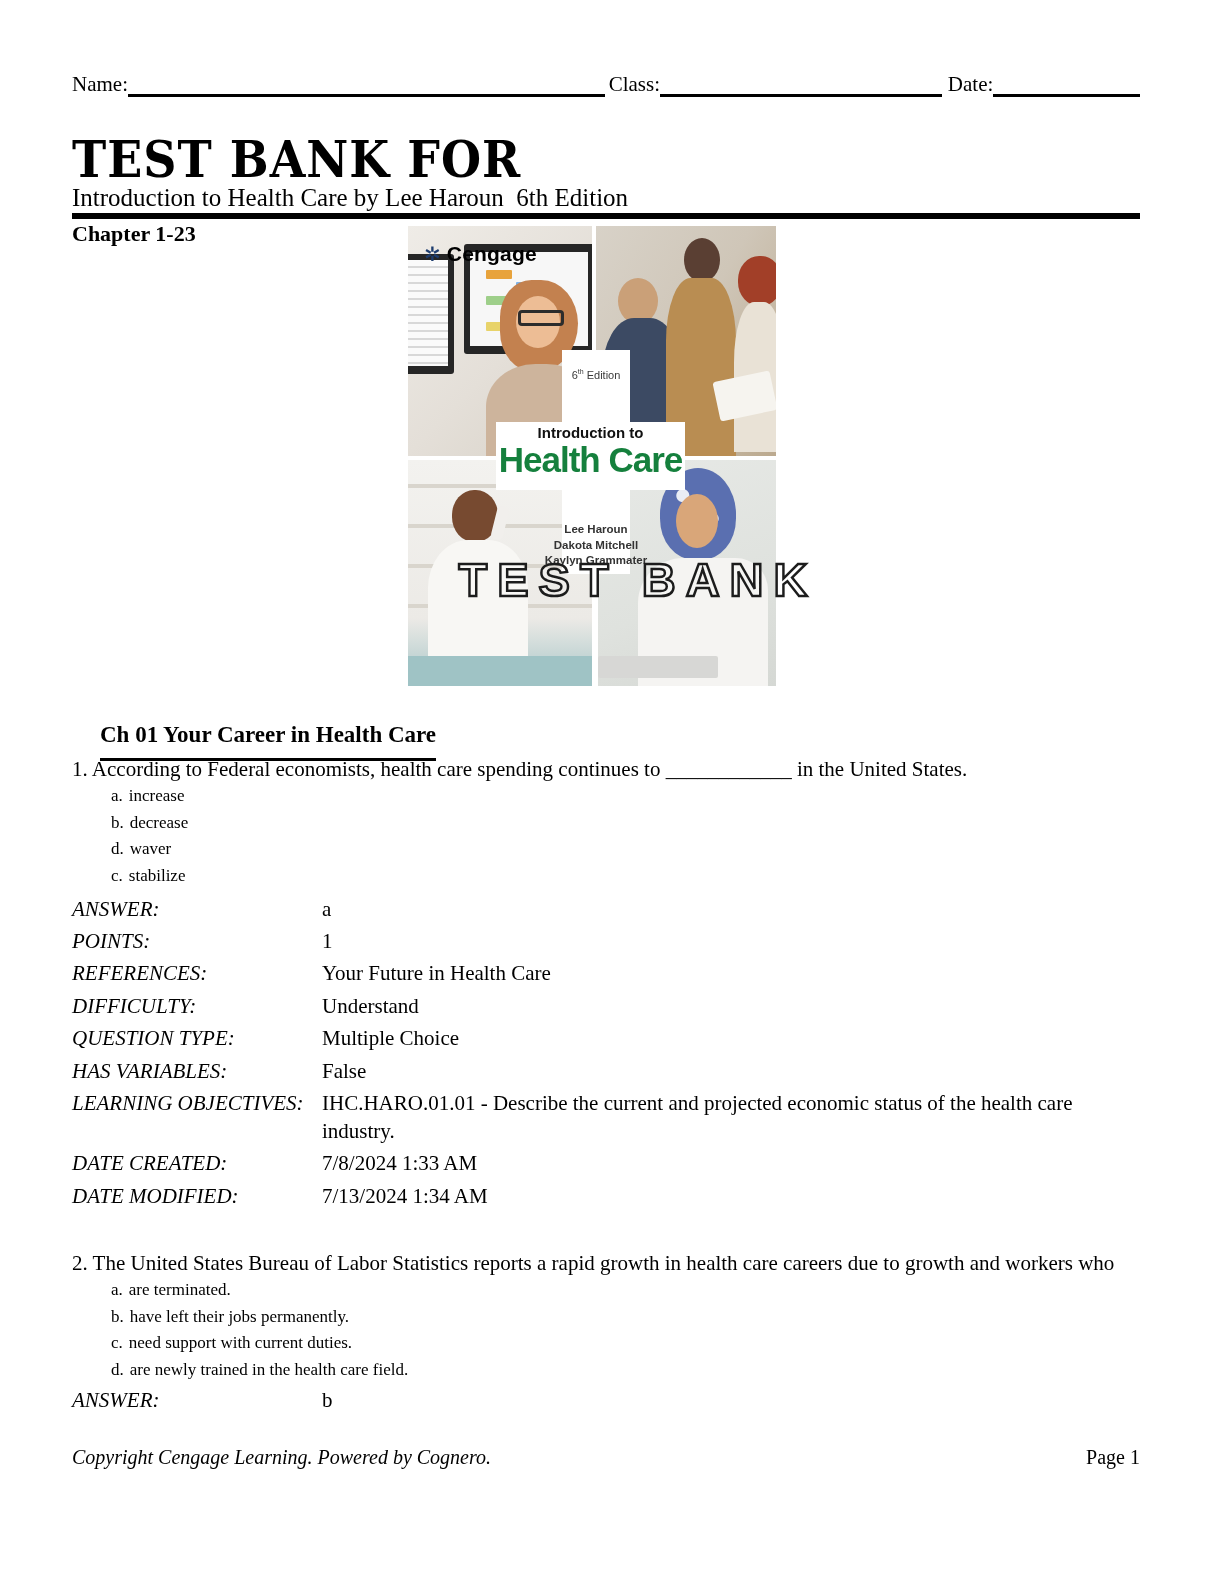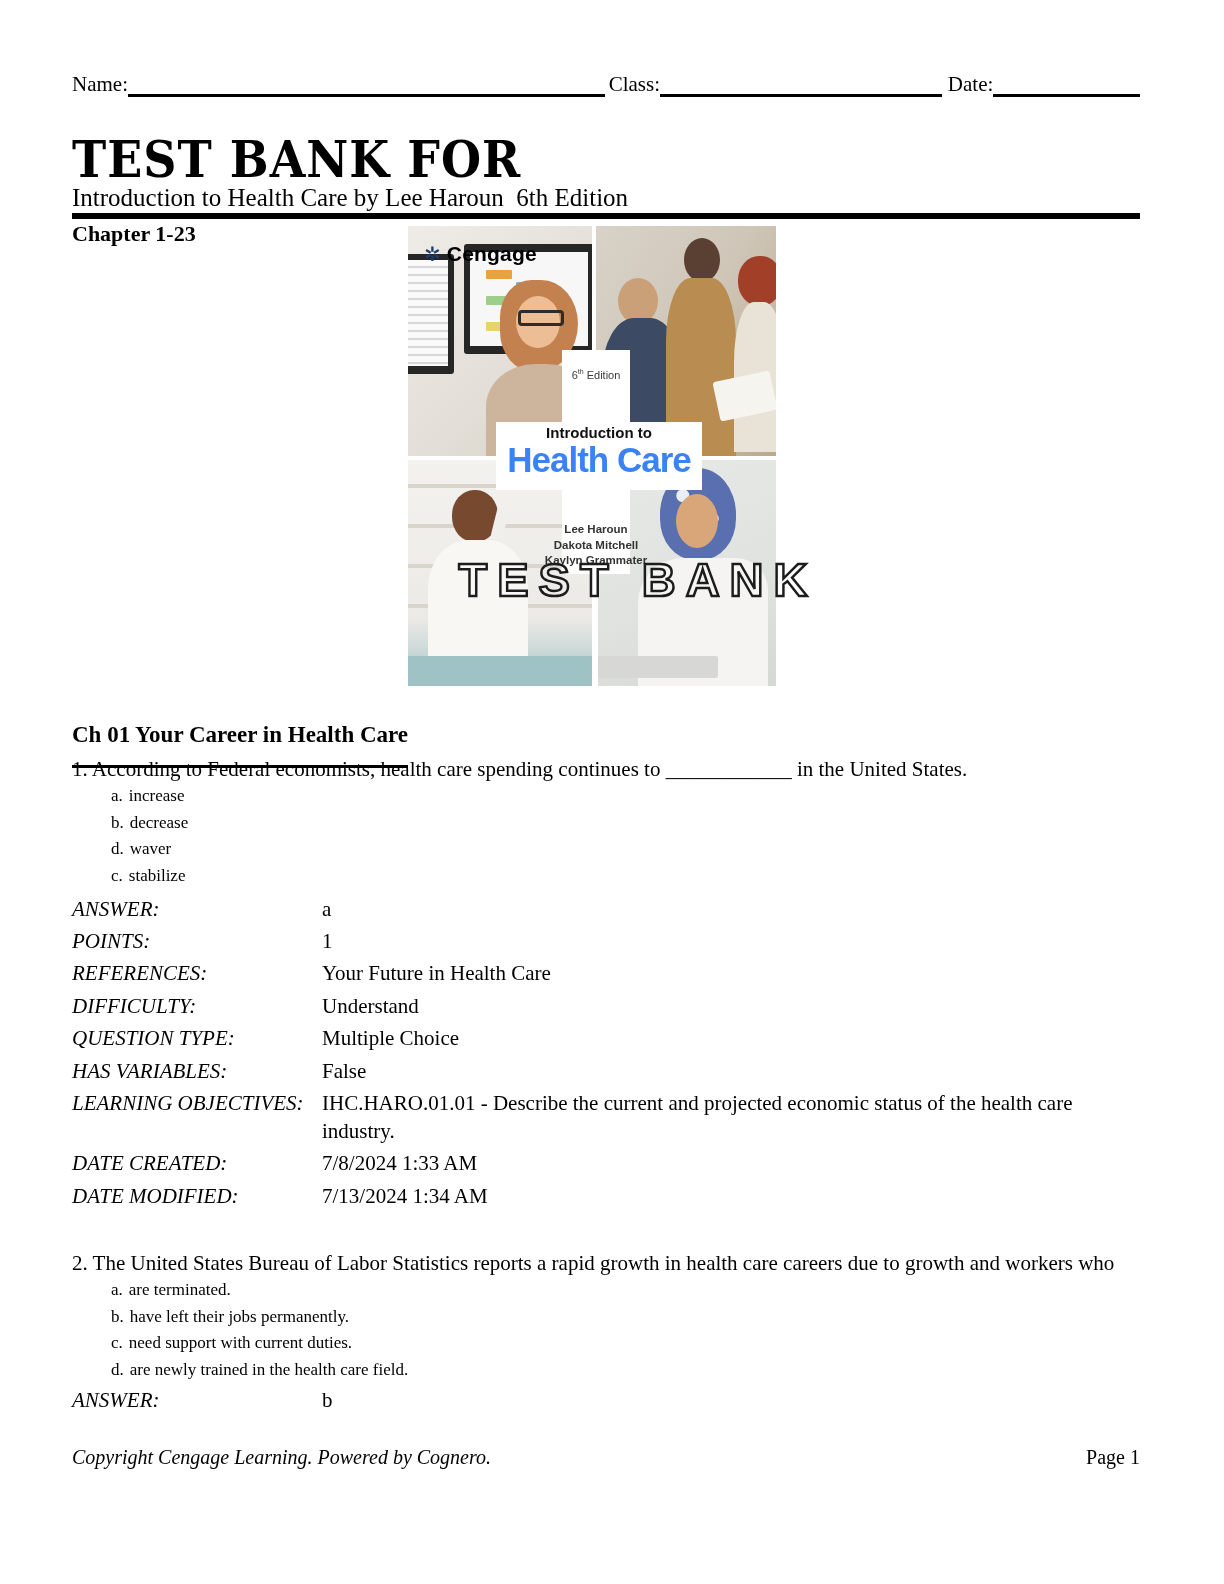--- a/index.html
+++ b/index.html
@@ -77,40 +77,40 @@
             background-image:radial-gradient(circle at 30% 30%, #e9edf5 6px, transparent 7px),radial-gradient(circle at 70% 55%, #e9edf5 5px, transparent 6px),radial-gradient(circle at 45% 75%, #8fa0cf 6px, transparent 7px);}
   .br-face{left:78px;top:34px;width:42px;height:54px;background:#d9a679;border-radius:50%;}
   .br-coat{left:40px;top:98px;width:130px;height:128px;background:#f5f4f2;border-radius:35% 25% 0 0;}
   .br-keyboard{left:0;top:196px;width:120px;height:22px;background:#d7d7d5;border-radius:2px;}
   
   .cengage{position:absolute;left:16px;top:16px;display:flex;align-items:center;gap:6px;}
   .cengage-star{font-size:20px;line-height:1;}
   .cengage-word{font-weight:bold;font-size:21px;letter-spacing:0.2px;}
   
   .cross-v{position:absolute;left:154px;top:124px;width:68px;height:224px;background:#fff;}
-  .cross-h{position:absolute;left:88px;top:196px;width:206px;height:68px;background:#fff;text-align:center;}
+  .cross-h{position:absolute;left:88px;top:196px;width:189px;height:68px;background:#fff;text-align:center;}
   .edition{position:absolute;left:154px;top:142px;width:68px;text-align:center;font-size:11px;color:#3a3a3a;}
   .edition sup{font-size:7px;}
   .series{font-weight:bold;font-size:15px;color:#111;margin-top:2px;}
   .book-title{font-weight:bold;font-size:35px;line-height:1.0;letter-spacing:-1px;margin-top:1px;}
   .authors{position:absolute;left:134px;top:296px;width:108px;text-align:center;font-weight:bold;font-size:11.5px;line-height:1.35;color:#333;}
   .watermark{
     position:absolute;left:0;top:330px;width:100%;
     text-align:center;font-weight:bold;font-size:47px;line-height:1;
     letter-spacing:10px;
     color:rgba(255,255,255,0.18);
     margin-left:46px;
     -webkit-text-stroke:2.5px #1c1c1c;
   }
   
   .section-heading{
     margin:476px 0 0 72px;
     font-size:23px;font-weight:bold;line-height:1.15;
   }
-  .section-heading span{border-bottom:3px solid #000;padding-bottom:18px;}
+  .section-heading span{border-bottom:3px solid #000;padding-bottom:11px;margin-left:28px;}
   .q-text{margin:6px 84px 0 72px;font-size:21px;line-height:1.35;}
   .choices{margin:4px 0 0 111px;}
   .choice{font-size:17px;line-height:1;margin-bottom:9.5px;}
   .choice .letter{margin-right:6px;}
   .meta{margin:12px 84px 0 72px;}
   .meta-row{display:flex;font-size:21px;line-height:1.33;margin-bottom:4.5px;}
   .meta-label{width:250px;flex-shrink:0;font-style:italic;}
   .meta-value{flex:1;}
   .q2-block{margin-top:38px;}
   
@@ -184,21 +184,21 @@
     </div>
 
     <div class="cengage">
       <span class="cengage-star" style="color:#1d3c6e;">✲</span>
       <span class="cengage-word" style="color:#000000;">Cengage</span>
     </div>
 
     <div class="cross-v"></div>
     <div class="cross-h">
       <div class="series">Introduction to</div>
-      <div class="book-title" style="color:#3b82f6;">Health Care</div>
+      <div class="book-title" style="color:#15803d;">Health Care</div>
     </div>
     <div class="edition"><span>6</span><sup>th</sup><span> Edition</span></div>
     <div class="authors">
       <div>Lee Haroun</div>
       <div>Dakota Mitchell</div>
       <div>Kaylyn Grammater</div>
     </div>
     <div class="watermark">TEST BANK</div>
   </div>
 

